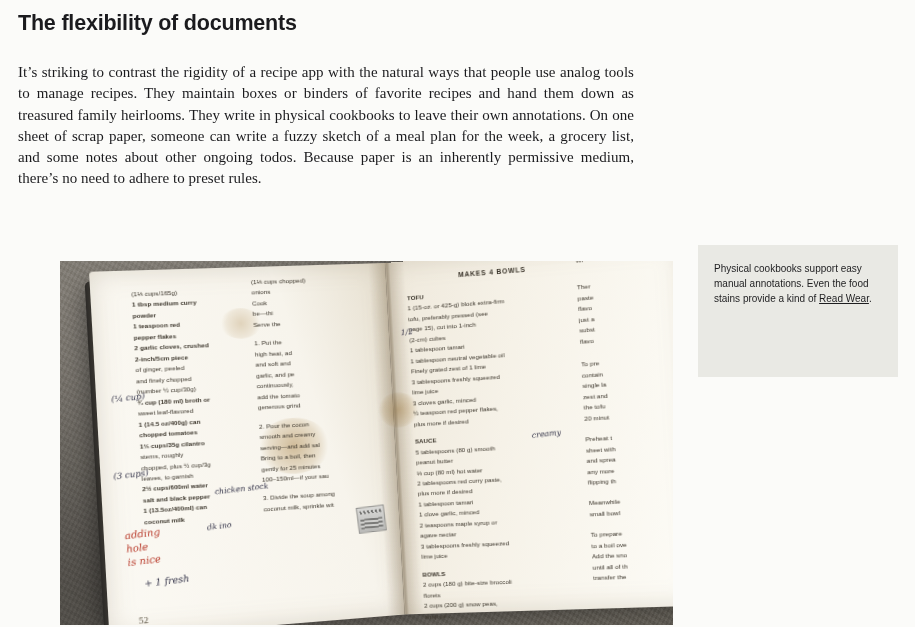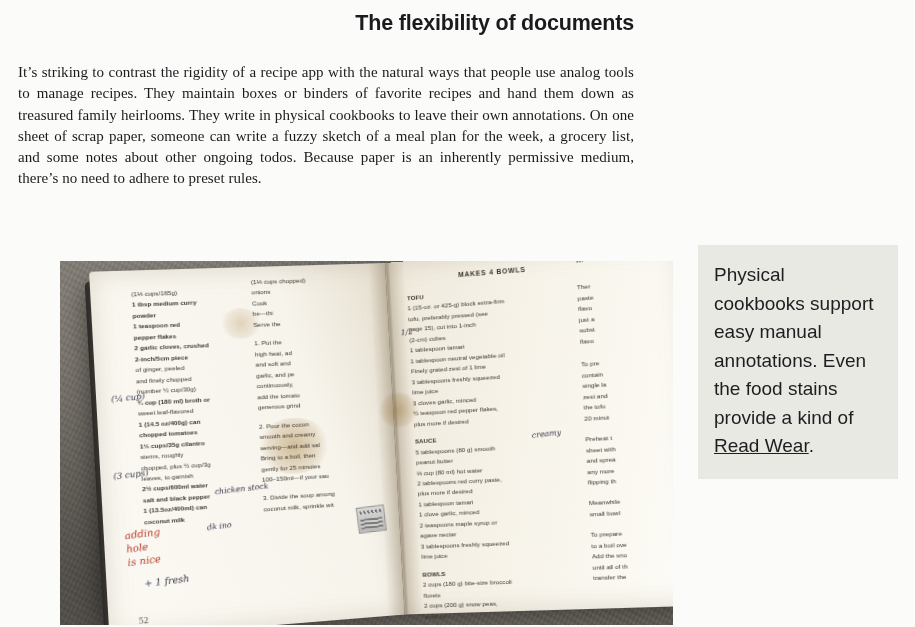--- a/index.html
+++ b/index.html
@@ -26,21 +26,20 @@
     width: 616px;
   }
   .article-title {
     font-family: "Liberation Sans", sans-serif;
     font-size: 21.5px;
     font-weight: 600;
     letter-spacing: -0.2px;
     color: #1b1b1e;
     margin: 10px 0 0 0;
     line-height: 1.3;
-    text-align: right;
   }
   .article-body {
     font-family: "Liberation Serif", serif;
     font-size: 15px;
     line-height: 1.42;
     text-align: justify;
     color: #1b1b1e;
     margin: 24px 0 0 0;
     letter-spacing: 0.05px;
   }
@@ -202,21 +201,21 @@
     left: 698px;
     top: 245px;
     width: 200px;
     min-height: 132px;
     background: #e9e9e4;
     padding: 16px 18px 18px 16px;
     box-sizing: border-box;
   }
   .aside-text {
     font-family: "Liberation Sans", sans-serif;
-    font-size: 19px;
+    font-size: 10px;
     line-height: 1.5;
     color: #1e1e20;
     margin: 0;
   }
   .aside-link {
     color: #1e1e20;
     text-decoration: underline;
   }
 </style>
 </head>

